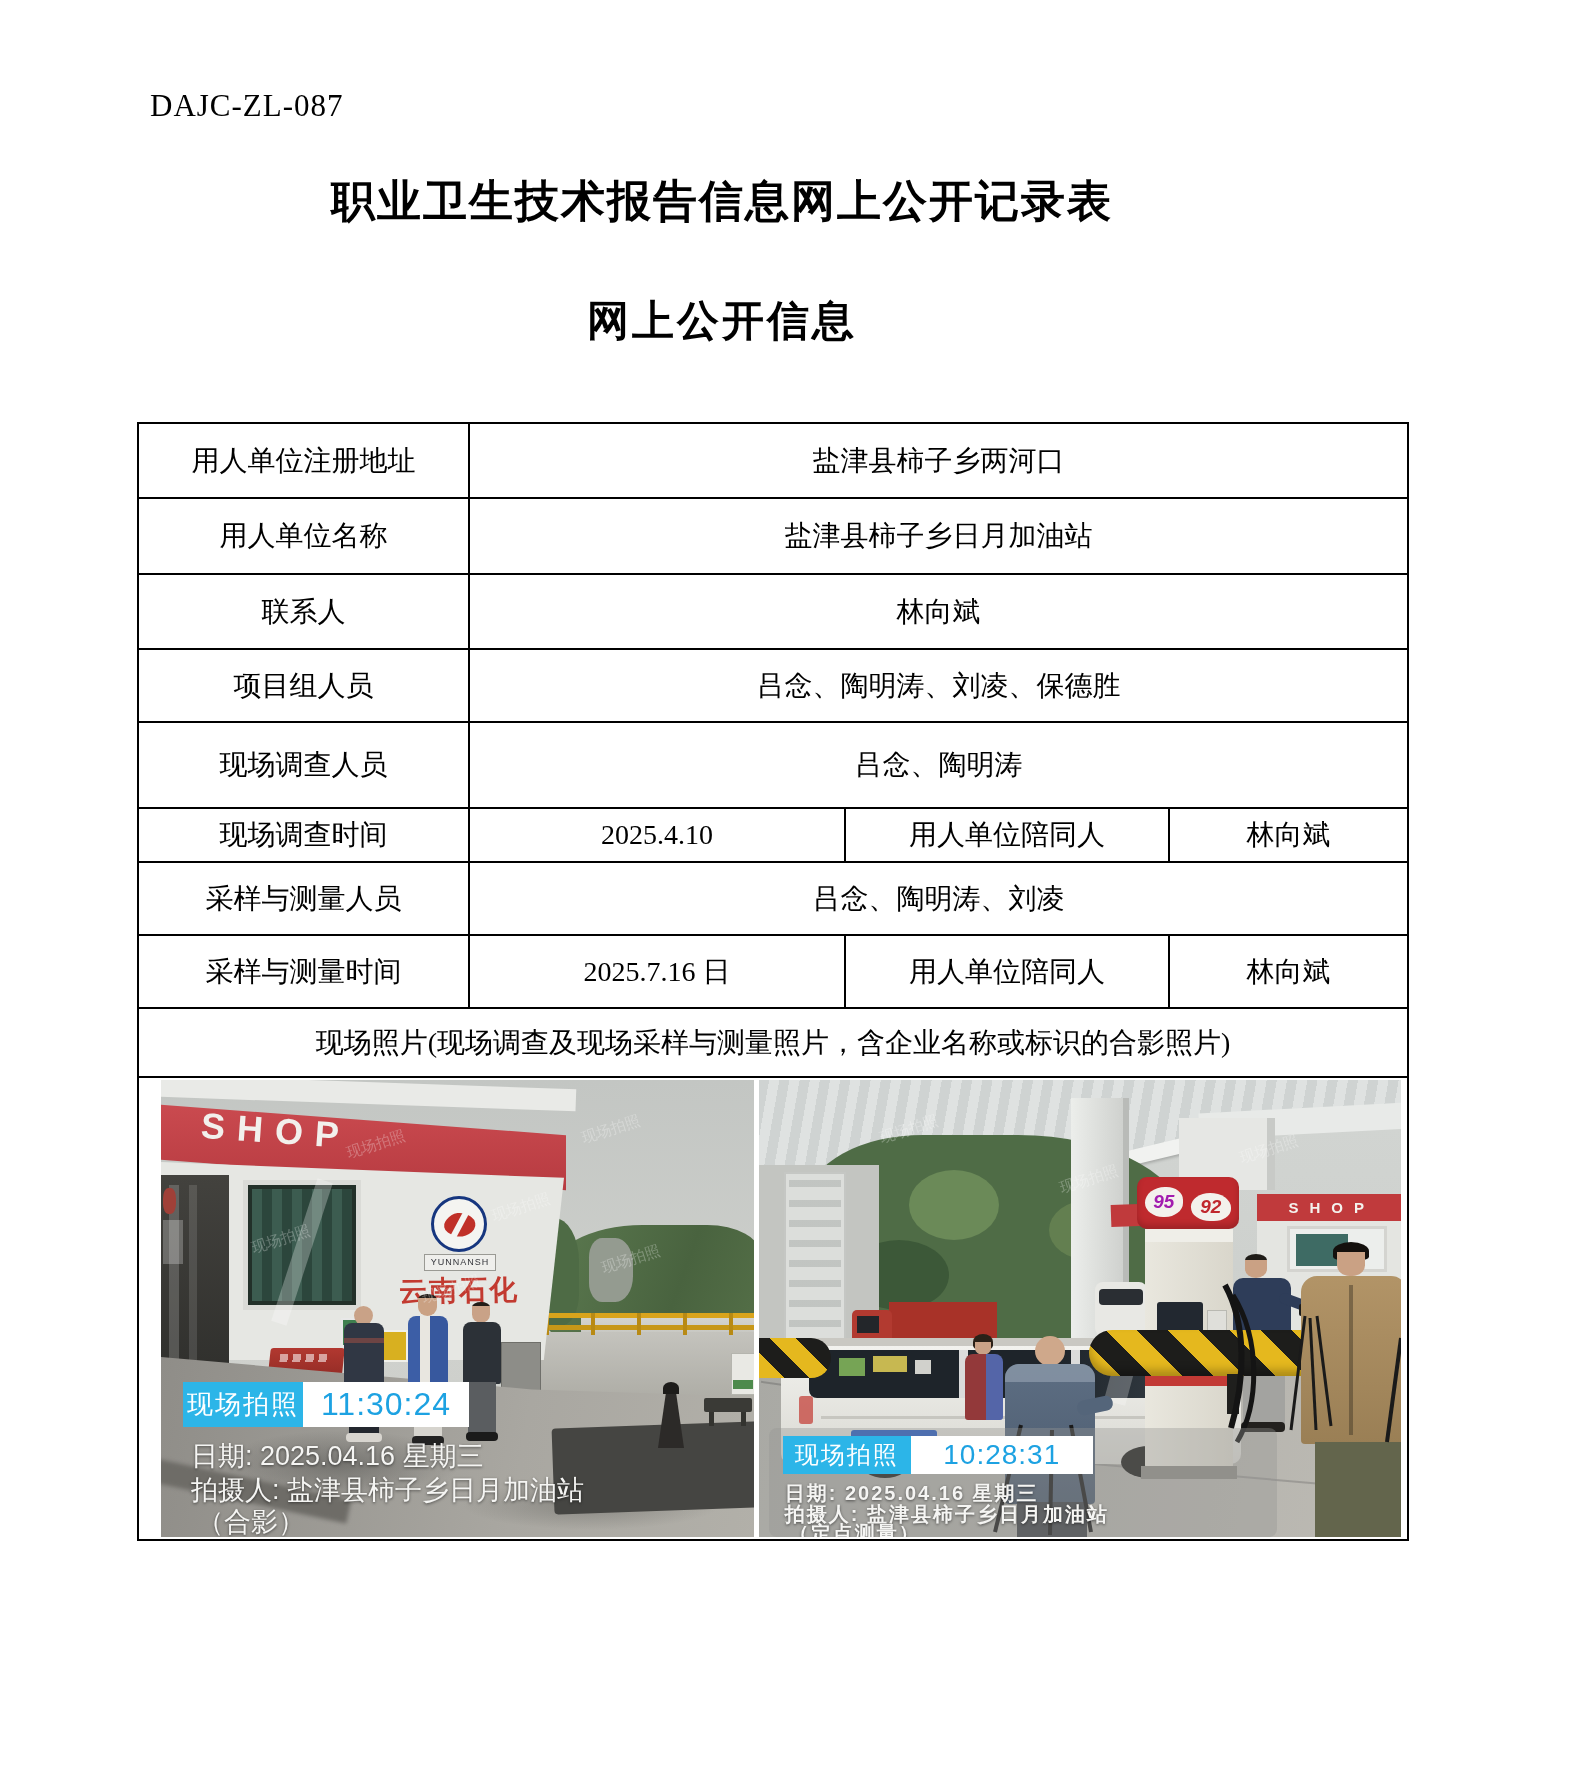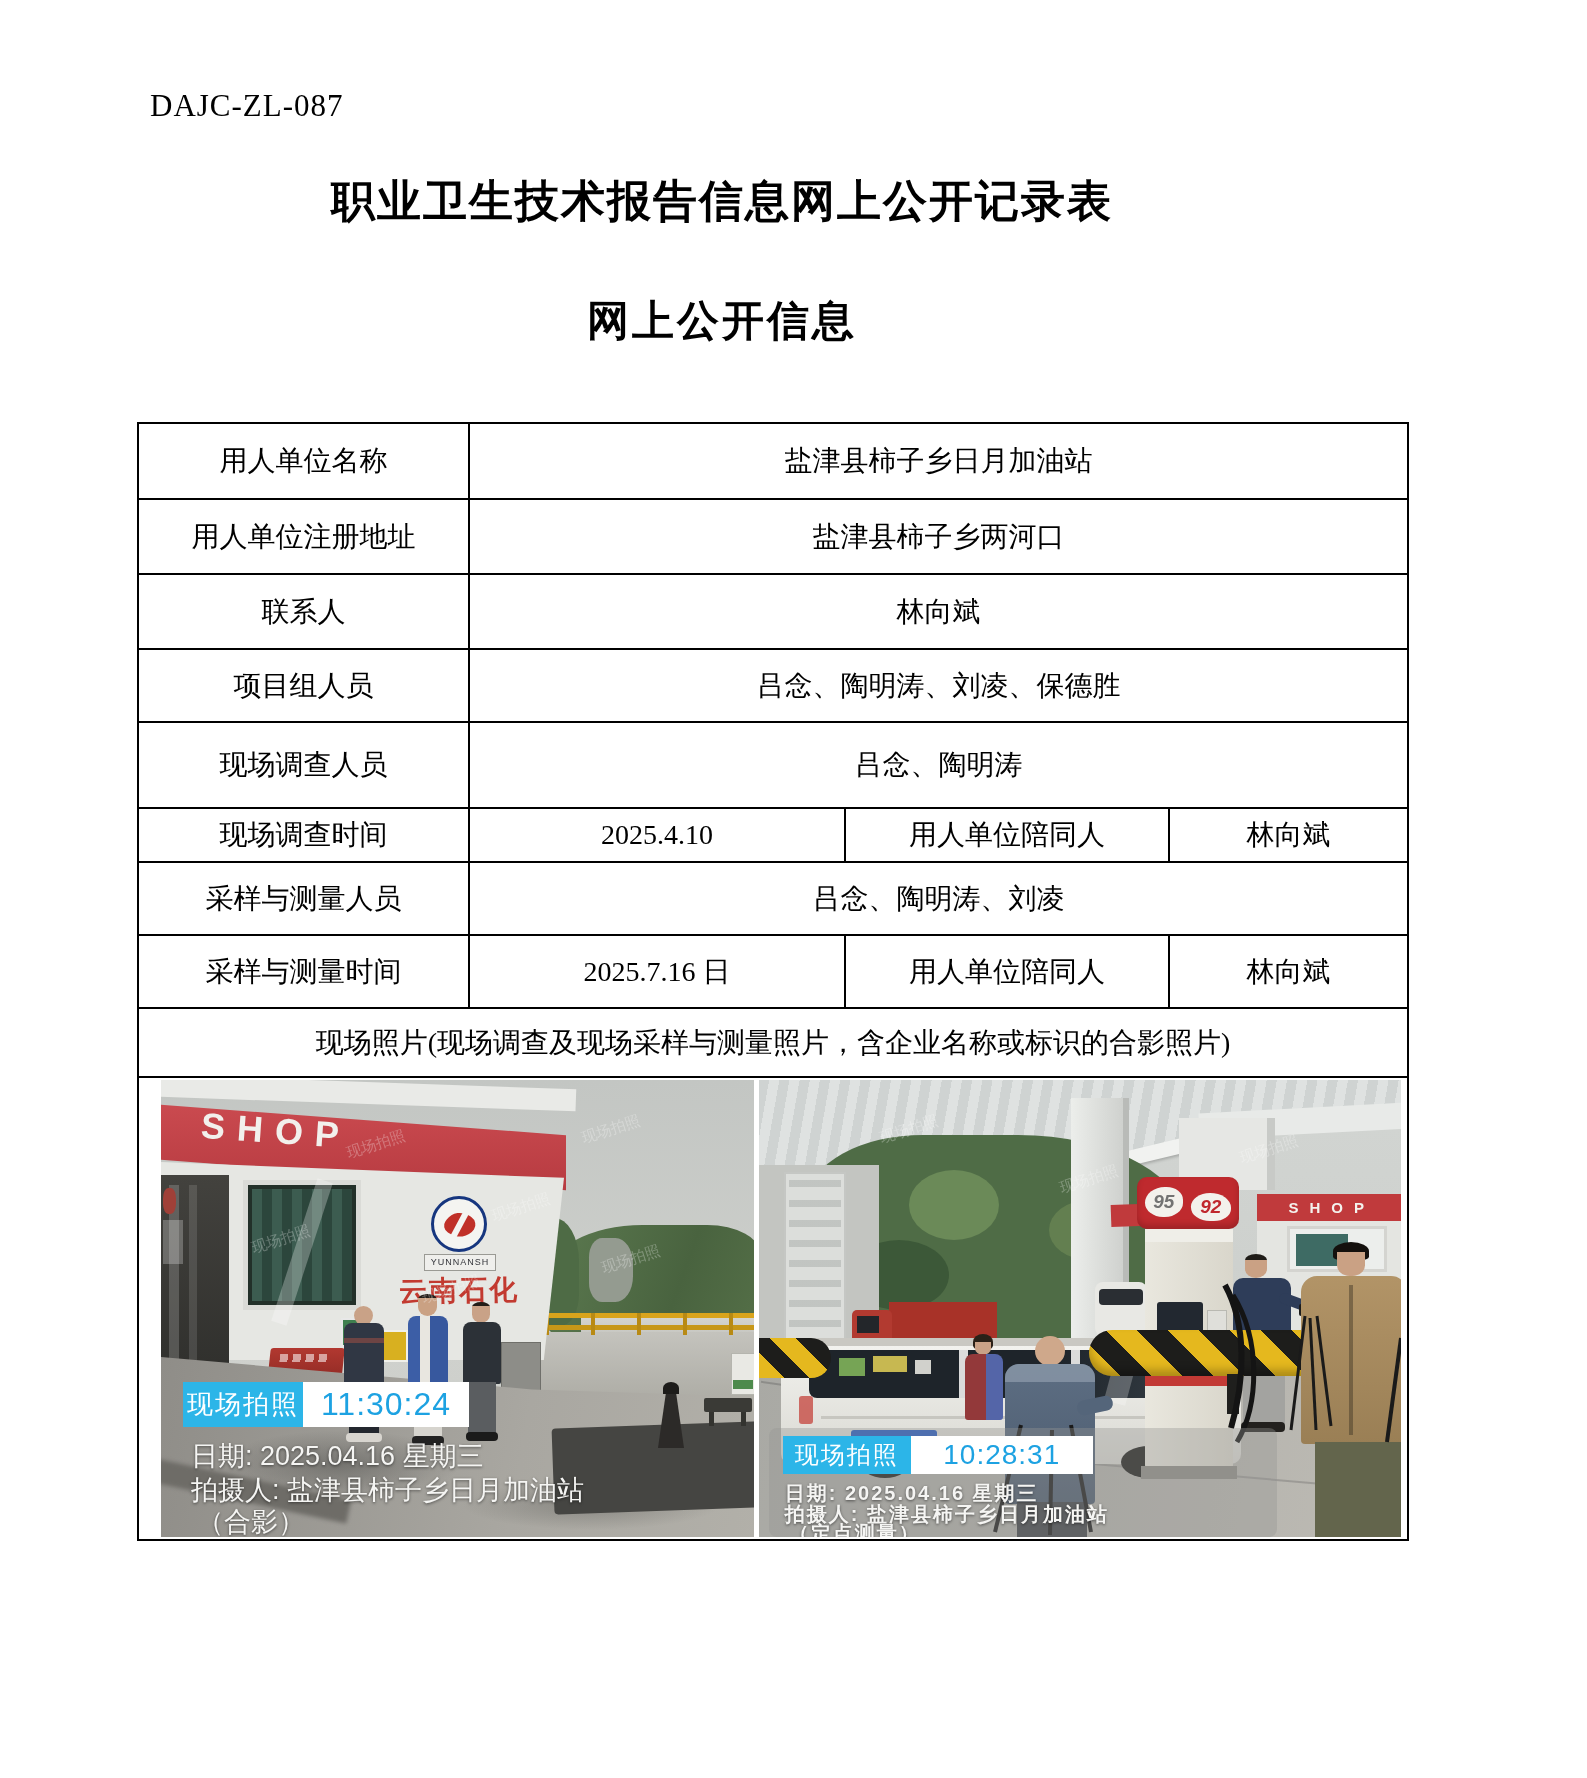--- a/index.html
+++ b/index.html
@@ -36,27 +36,27 @@
   <div class="subtitle">网上公开信息</div>
 
   <table class="info">
     <colgroup>
         <col style="width:331px">
         <col style="width:376px">
         <col style="width:324px">
         <col style="width:239px">
       </colgroup>
     <tbody>
-        <tr style="height:76px">
+        <tr style="height:75px">
+      <td>用人单位注册地址</td>
+      <td colspan="3">盐津县柿子乡两河口</td>
+    </tr>
+    <tr style="height:76px">
       <td>用人单位名称</td>
       <td colspan="3">盐津县柿子乡日月加油站</td>
-    </tr>
-    <tr style="height:75px">
-      <td>用人单位注册地址</td>
-      <td colspan="3">盐津县柿子乡两河口</td>
     </tr>
     <tr style="height:75px">
       <td>联系人</td>
       <td colspan="3">林向斌</td>
     </tr>
     <tr style="height:73px">
       <td>项目组人员</td>
       <td colspan="3">吕念、陶明涛、刘凌、保德胜</td>
     </tr>
     <tr style="height:86px">
@@ -231,21 +231,21 @@
               <div class="abs" style="left:18px;top:64px;width:14px;height:28px;background:#c8554e;border-radius:3px;opacity:.85;"></div>
               <div class="abs" style="left:40px;top:84px;width:380px;height:3px;background:#c7c6c0;"></div>
               <div class="abs sans" style="left:70px;top:98px;width:86px;height:24px;background:#2257c0;border-radius:3px;color:#fff;font-size:15px;font-weight:bold;letter-spacing:1px;text-align:center;line-height:24px;">
                 <span>EC 16905</span>
               </div>
               <div class="abs" style="left:78px;top:112px;width:52px;height:34px;background:#1d1d1b;border-radius:50%;"></div>
               <div class="abs" style="left:340px;top:114px;width:56px;height:32px;background:#1d1d1b;border-radius:50%;"></div>
             </div>
 
             <div class="abs" style="left:378px;top:97px;width:102px;height:52px;background:#bf2a2e;border-radius:10px;box-shadow:inset 0 -4px 6px rgba(0,0,0,.18);">
-              <div class="abs sans" style="left:8px;top:10px;width:38px;height:30px;background:#f3f1ec;border-radius:55% 45% 50% 50%;color:#737373;font-weight:bold;font-style:italic;font-size:19px;text-align:center;line-height:30px;">
+              <div class="abs sans" style="left:8px;top:10px;width:38px;height:30px;background:#f3f1ec;border-radius:55% 45% 50% 50%;color:#a21caf;font-weight:bold;font-style:italic;font-size:19px;text-align:center;line-height:30px;">
                 <span>95</span>
               </div>
               <div class="abs sans" style="left:54px;top:16px;width:40px;height:28px;background:#f3f1ec;border-radius:50% 55% 45% 50%;color:#c0272d;font-weight:bold;font-style:italic;font-size:19px;text-align:center;line-height:28px;">
                 <span>92</span>
               </div>
             </div>
             <div class="abs" style="left:386px;top:149px;width:88px;height:240px;background:linear-gradient(90deg,#e9e7de,#d9d6cb);border-radius:4px;"></div>
             <div class="abs" style="left:386px;top:149px;width:88px;height:13px;background:#efeee8;"></div>
             <div class="abs" style="left:398px;top:222px;width:46px;height:62px;background:#222830;border-radius:3px;"></div>
             <div class="abs" style="left:448px;top:230px;width:18px;height:30px;background:#dfdfda;border:1px solid #b9b9b2;"></div>

